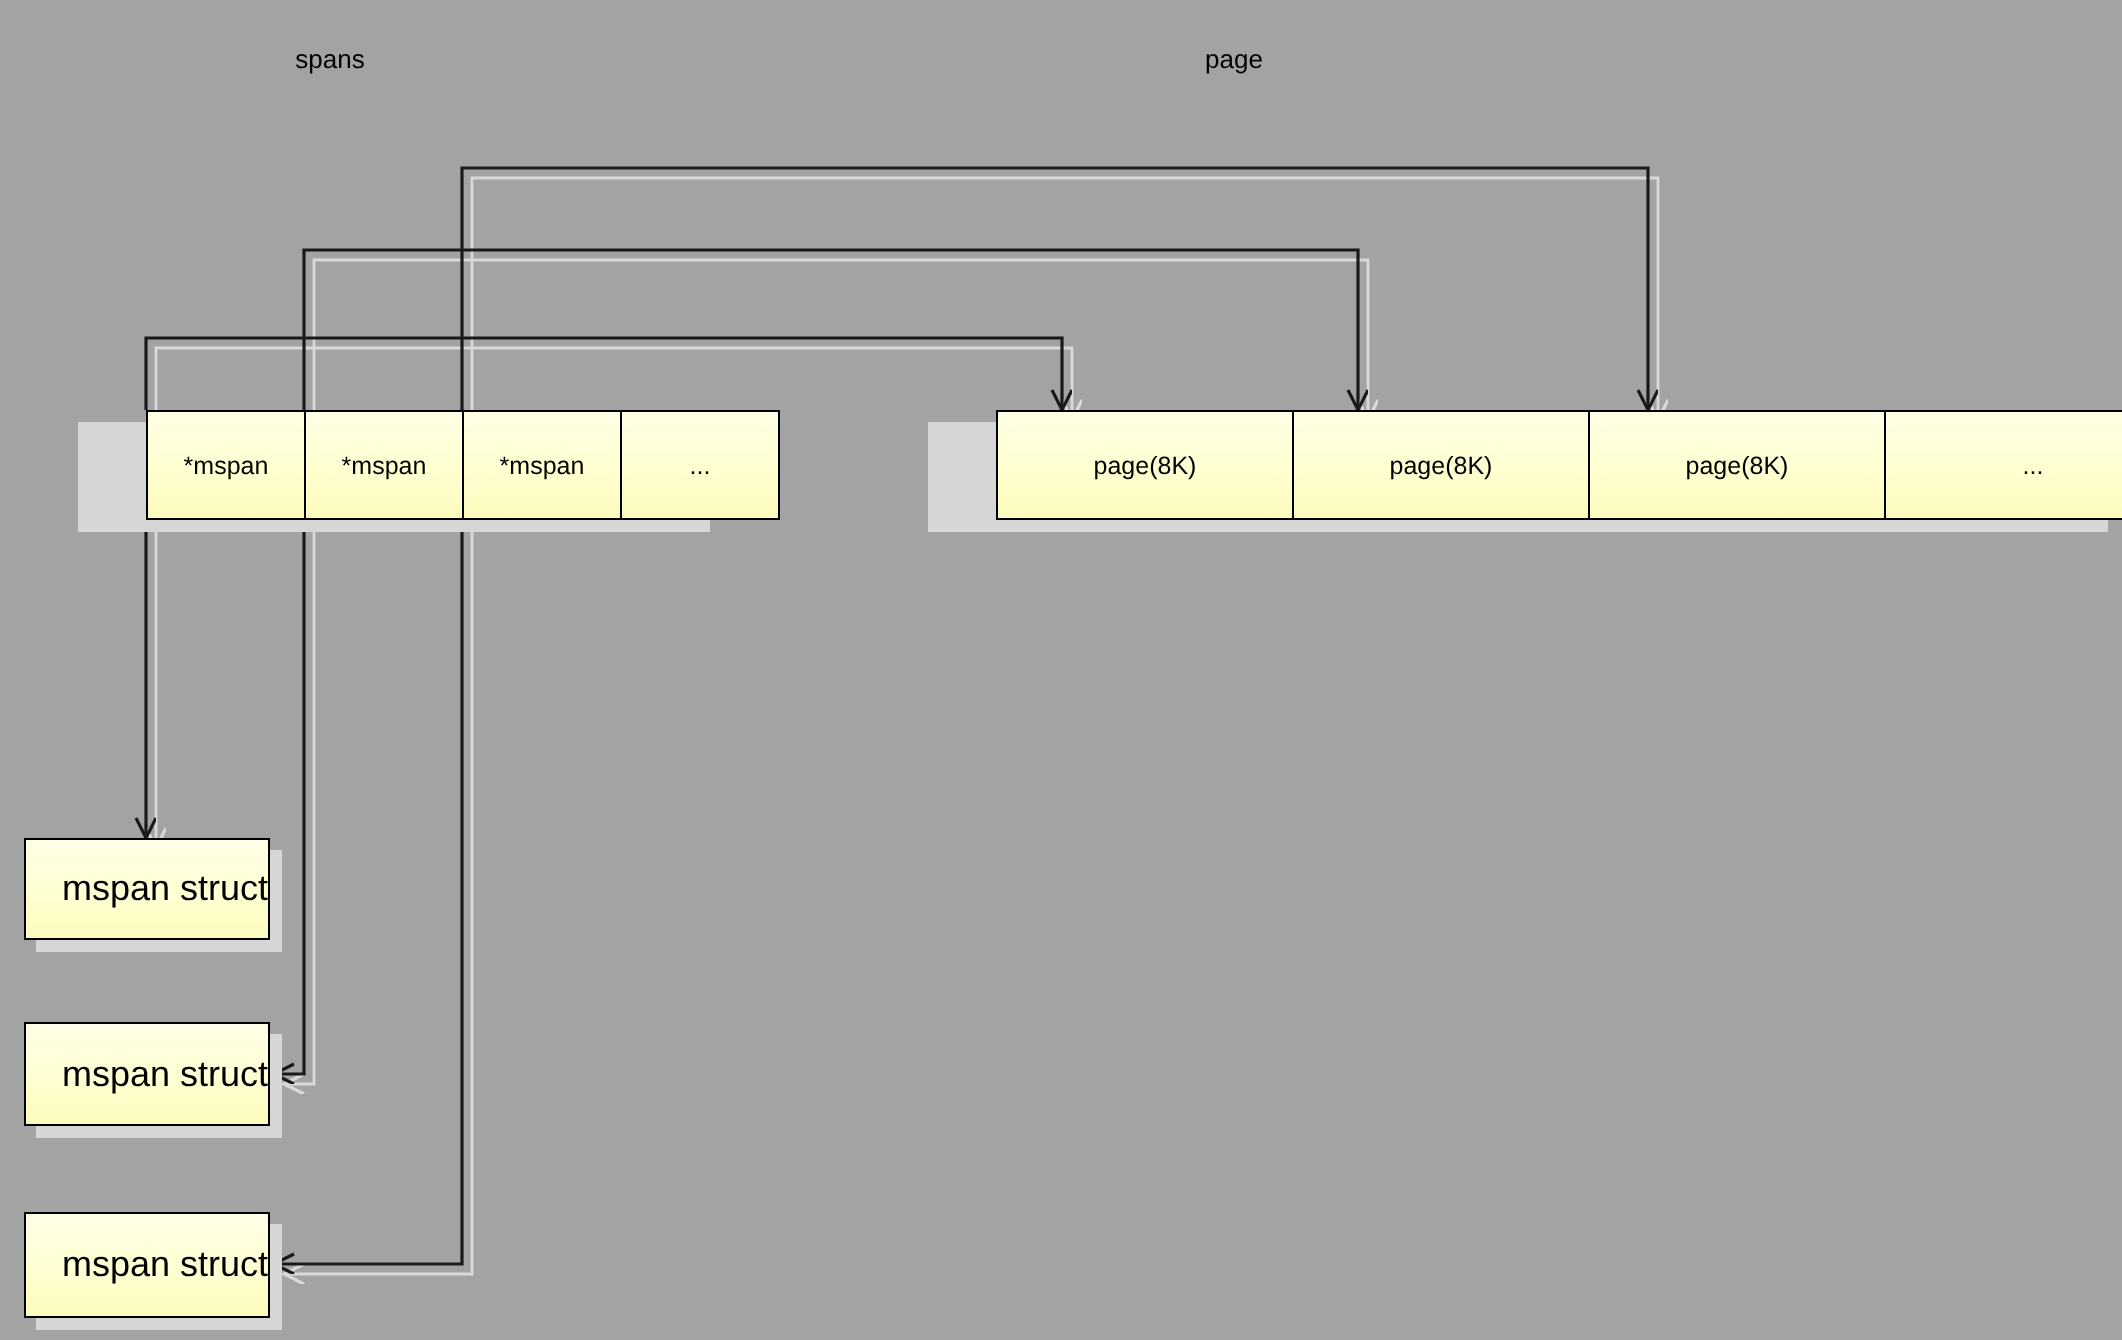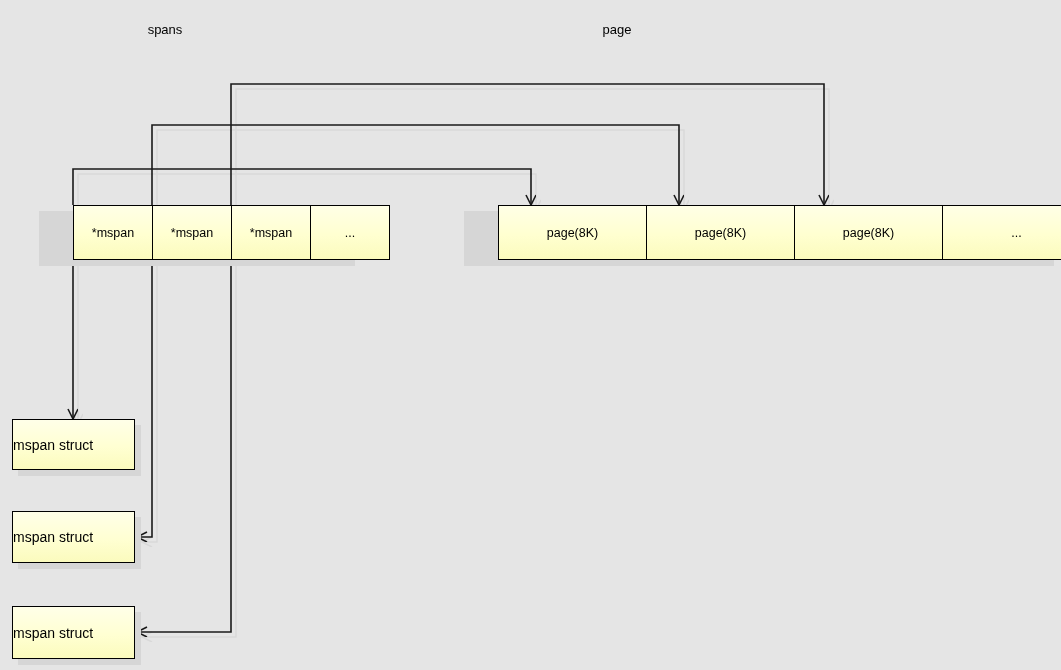--- a/index.html
+++ b/index.html
@@ -4,21 +4,21 @@
 <style>
   html, body {
     margin: 0;
     padding: 0;
     background: #ffffff;
   }
   #canvas {
     position: relative;
     width: 1061px;
     height: 670px;
-    background: #e5e5e5;
+    background: #a3a3a3;
     font-family: "Liberation Sans", sans-serif;
     overflow: hidden;
   }
   .label {
     position: absolute;
     font-size: 13px;
     color: #000000;
     white-space: nowrap;
     text-align: center;
   }
@@ -49,22 +49,22 @@
     margin-left: -1px;
   }
   .cell:first-child { margin-left: 0; }
   .node {
     position: absolute;
     box-sizing: border-box;
     border: 1.6px solid #000000;
     background: linear-gradient(180deg, #ffffe8 0%, #ffffd2 55%, #fbfbbd 100%);
     display: flex;
     align-items: center;
-    justify-content: flex-start;
-    font-size: 14px;
+    justify-content: flex-end;
+    font-size: 18px;
     color: #000000;
   }
   .shadow {
     position: absolute;
     background: #d6d6d6;
     z-index: 0;
   }
   .cell span, .node span { position: relative; z-index: 2; }
 </style>
 </head>

